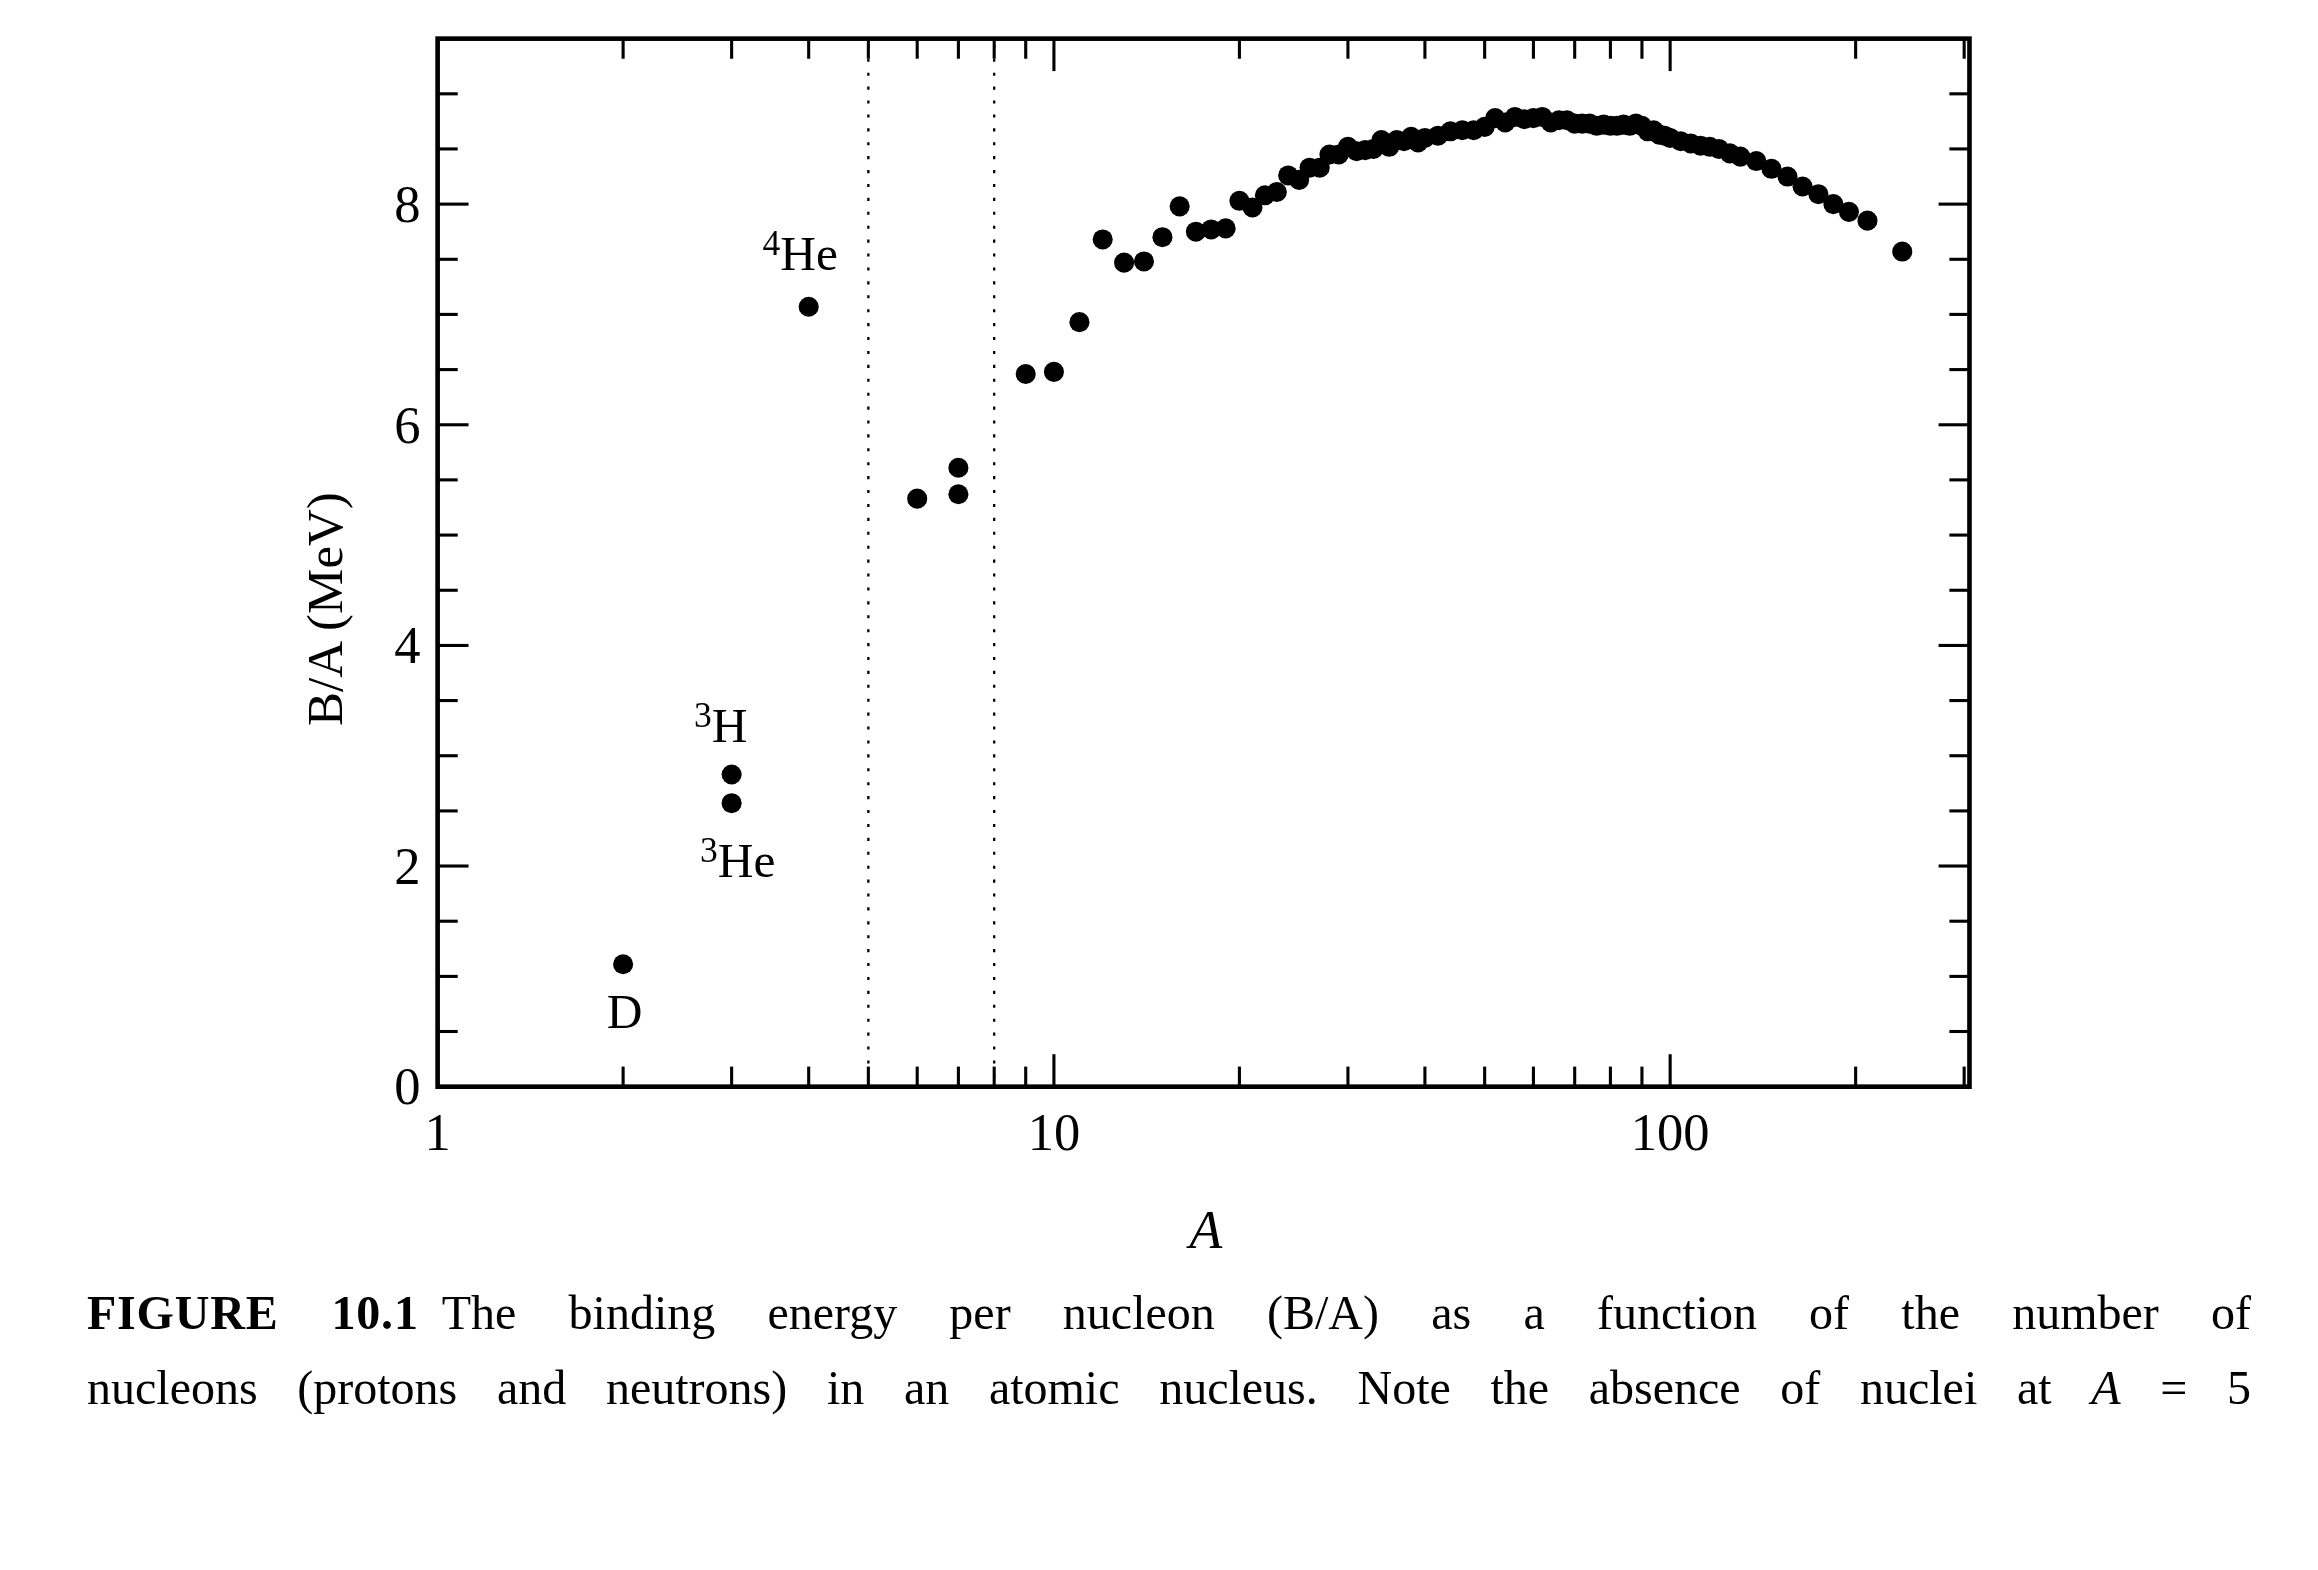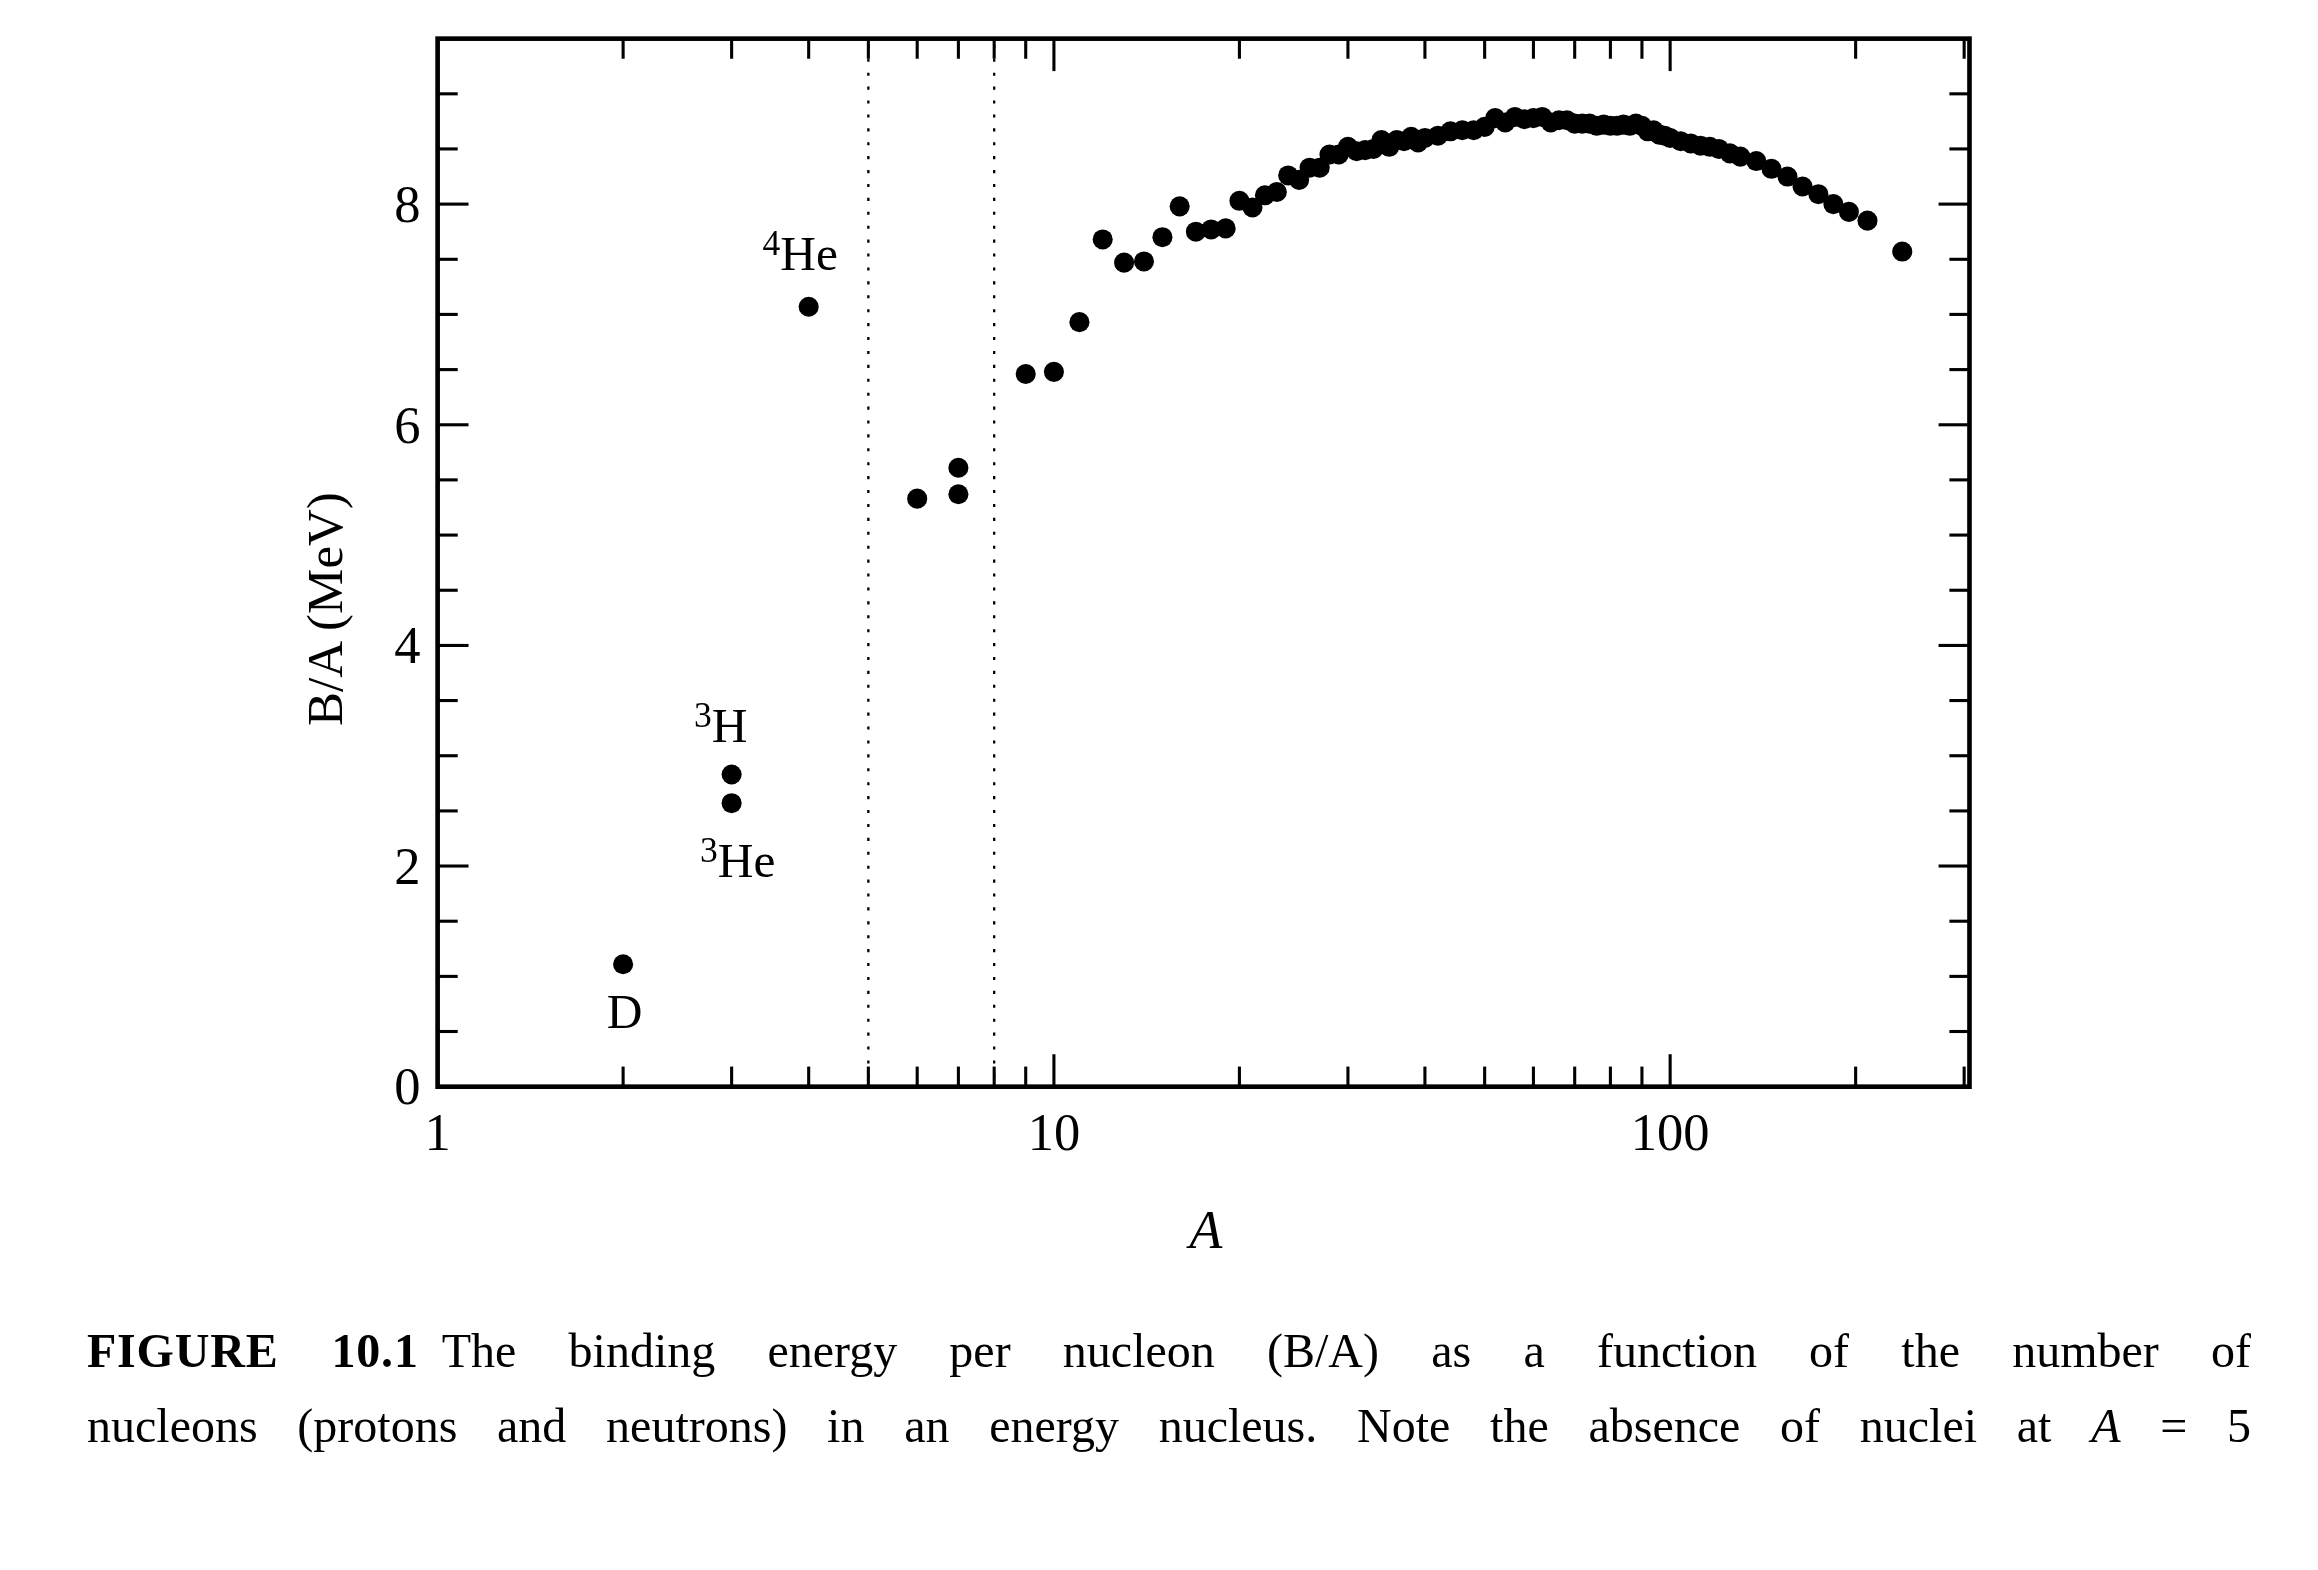--- a/index.html
+++ b/index.html
@@ -1,20 +1,20 @@
 <!DOCTYPE html>
 <html style="font-size:12.4px"><head>
 <meta charset="utf-8">
 <style>
   html,body{margin:0;padding:0;background:#fff;}
   .page{position:relative;width:2319px;height:1570px;background:#ffffff;overflow:hidden;
         font-family:"Liberation Serif","DejaVu Serif",serif;color:#000;}
   .chart{position:absolute;left:0;top:0;width:2319px;height:1283px;}
   .chart svg{position:absolute;left:0;top:0;}
-  .caption{position:absolute;left:87px;top:1313px;width:2164px;font-size:48px;line-height:75px;color:#000;}
+  .caption{position:absolute;left:87px;top:1275px;width:2164px;font-size:48px;line-height:75px;color:#000;}
   .cap-line{width:100%;}
   .cap-just{text-align:justify;text-align-last:justify;}
   .cap-tag{font-weight:bold;letter-spacing:0.8px;margin-right:23px;}
   .cap-var{font-style:italic;}
 </style>
 </head>
 <body>
 
 <div class="page">
 
@@ -196,17 +196,17 @@
         <text x="954.4" y="1135.2" text-anchor="middle" font-size="64" font-family="Liberation Serif, DejaVu Serif, serif" fill="#000"><tspan font-size="46" dy="-20">3</tspan><tspan font-size="64" dy="20">He</tspan></text>
         <circle cx="1046.1" cy="396.9" r="13" fill="#000000"></circle>
         <text x="1035.1" y="349.9" text-anchor="middle" font-size="64" font-family="Liberation Serif, DejaVu Serif, serif" fill="#000"><tspan font-size="46" dy="-20">4</tspan><tspan font-size="64" dy="20">He</tspan></text>
         <text x="1560" y="1615" text-anchor="middle" font-size="70" font-style="italic" font-family="Liberation Serif, DejaVu Serif, serif" fill="#000">A</text>
         <text transform="translate(442 788) rotate(-90)" text-anchor="middle" font-size="66" font-family="Liberation Serif, DejaVu Serif, serif" fill="#000">B/A (MeV)</text>
       </svg>
   </div>
 
   <div class="caption">
     <div class="cap-line cap-just"><b class="cap-tag">FIGURE 10.1</b><span>The binding energy per nucleon (B/A) as a function of the number of</span></div>
-    <div class="cap-line cap-just"><span>nucleons (protons and neutrons) in an energy nucleus. Note the absence of nuclei at </span><span class="cap-var">A</span><span> = 5</span></div>
+    <div class="cap-line cap-just"><span>nucleons (protons and neutrons) in an atomic nucleus. Note the absence of nuclei at </span><span class="cap-var">A</span><span> = 5</span></div>
   </div>
 
 </div>
 
 
 </body></html>

